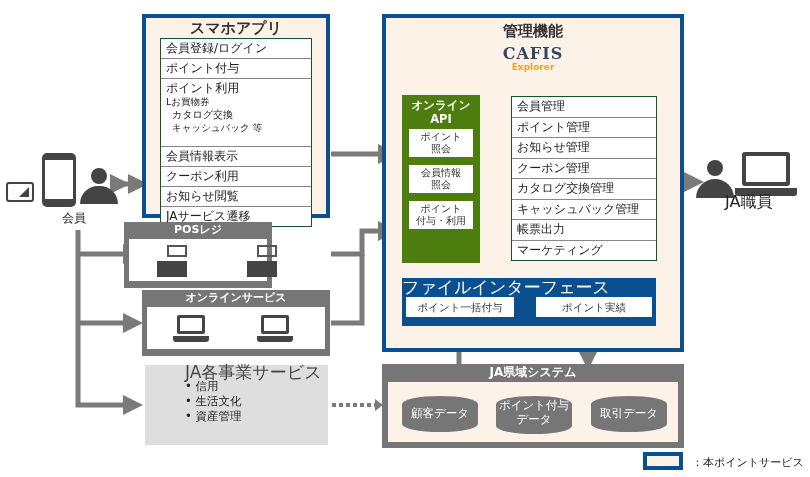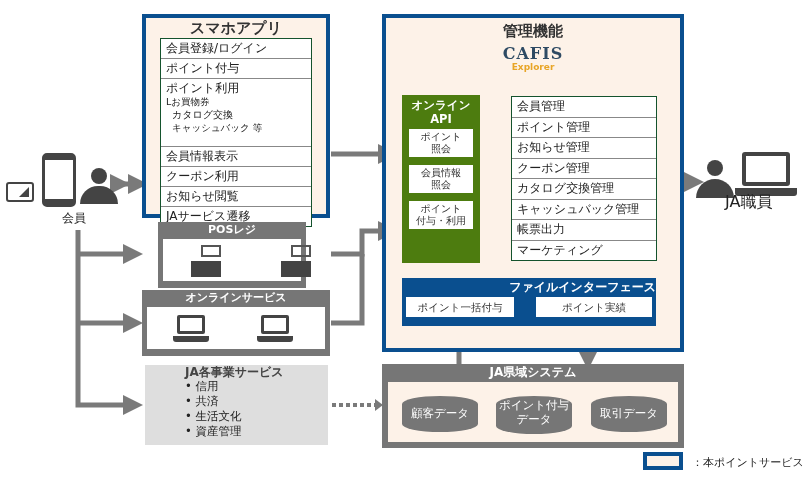--- a/index.html
+++ b/index.html
@@ -69,21 +69,21 @@
       <span style="font-size:10px;padding-left:6px">カタログ交換</span><br>
       <span style="font-size:9.5px;padding-left:6px">キャッシュバック 等</span>
     </div>
     <div>会員情報表示</div>
     <div>クーポン利用</div>
     <div>お知らせ閲覧</div>
     <div>JAサービス遷移</div>
   </div>
 </div>
 
-<div class="abs graybox" style="left:158px;top:222px;width:148px;height:66px">
+<div class="abs graybox" style="left:124px;top:222px;width:148px;height:66px">
   <div class="grayhead" style="line-height:16px">POSレジ</div>
   <div class="inner" style="margin:0 4px;height:44px;position:relative">
     <div style="position:absolute;left:28px;top:6px;width:30px;height:32px">
       <div style="position:absolute;left:10px;top:0;width:20px;height:12px;border:2px solid #555"></div>
       <div style="position:absolute;left:0;top:16px;width:30px;height:16px;background:#444"></div>
     </div>
     <div style="position:absolute;left:118px;top:6px;width:30px;height:32px">
       <div style="position:absolute;left:10px;top:0;width:20px;height:12px;border:2px solid #555"></div>
       <div style="position:absolute;left:0;top:16px;width:30px;height:16px;background:#444"></div>
     </div>
@@ -98,23 +98,22 @@
       <div style="position:absolute;left:0;top:21px;width:36px;height:6px;background:#444;border-radius:0 0 3px 3px"></div>
     </div>
     <div style="position:absolute;left:110px;top:8px;width:36px;height:28px">
       <div style="position:absolute;left:4px;top:0;width:28px;height:19px;border:3px solid #444;border-radius:2px"></div>
       <div style="position:absolute;left:0;top:21px;width:36px;height:6px;background:#444;border-radius:0 0 3px 3px"></div>
     </div>
   </div>
 </div>
 
 <div class="abs" style="left:145px;top:365px;width:183px;height:80px;background:#dedede;padding-left:40px">
-  <div style="font-weight:bold;font-size:12px;line-height:14px;color:#444">JA各事業サービス</div>
+  <div style="font-weight:normal;font-size:17px;line-height:14px;color:#444">JA各事業サービス</div>
   <div style="font-size:11.5px;line-height:15px">• <span>信用</span></div>
-  <div style="font-size:11.5px;line-height:15px">• <span>共済</span></div>
   <div style="font-size:11.5px;line-height:15px">• <span>生活文化</span></div>
   <div style="font-size:11.5px;line-height:15px">• <span>資産管理</span></div>
 </div>
 
 <div class="abs bluebox" style="left:382px;top:14px;width:302px;height:338px">
   <div class="title" style="font-size:15px;line-height:26px">管理機能</div>
   <div style="text-align:center;margin-top:2px">
     <div style="font-family:'DejaVu Serif',serif;font-weight:bold;font-size:16px;line-height:16px;color:#2e4a63;letter-spacing:1px">CAFIS</div>
     <div style="font-weight:bold;font-size:9px;color:#e8a526">Explorer</div>
   </div>
@@ -132,21 +131,21 @@
     <div style="line-height:19.5px">ポイント管理</div>
     <div style="line-height:19.5px">お知らせ管理</div>
     <div style="line-height:19.5px">クーポン管理</div>
     <div style="line-height:19.5px">カタログ交換管理</div>
     <div style="line-height:19.5px">キャッシュバック管理</div>
     <div style="line-height:19.5px">帳票出力</div>
     <div style="line-height:19.5px">マーケティング</div>
   </div>
 
   <div class="abs" style="left:16px;top:260px;width:254px;height:48px;background:#0a4f8f;color:#fff">
-    <div style="text-align:right;font-weight:bold;font-size:12px;line-height:18px">ファイルインターフェース</div>
+    <div style="text-align:left;font-weight:normal;font-size:17px;line-height:18px">ファイルインターフェース</div>
     <div class="pill" style="position:absolute;left:4px;top:19px;width:108px;line-height:20px;font-size:10.5px">ポイント一括付与</div>
     <div class="pill" style="position:absolute;left:134px;top:19px;width:116px;line-height:20px;font-size:10.5px">ポイント実績</div>
   </div>
 </div>
 
 <div class="abs" style="left:696px;top:160px;width:38px;height:38px">
   <div style="position:absolute;left:11px;top:0;width:16px;height:16px;border-radius:50%;background:#444"></div>
   <div style="position:absolute;left:0;top:19px;width:38px;height:19px;border-radius:19px 19px 0 0;background:#444"></div>
 </div>
 <div class="abs" style="left:735px;top:152px;width:62px;height:46px">

